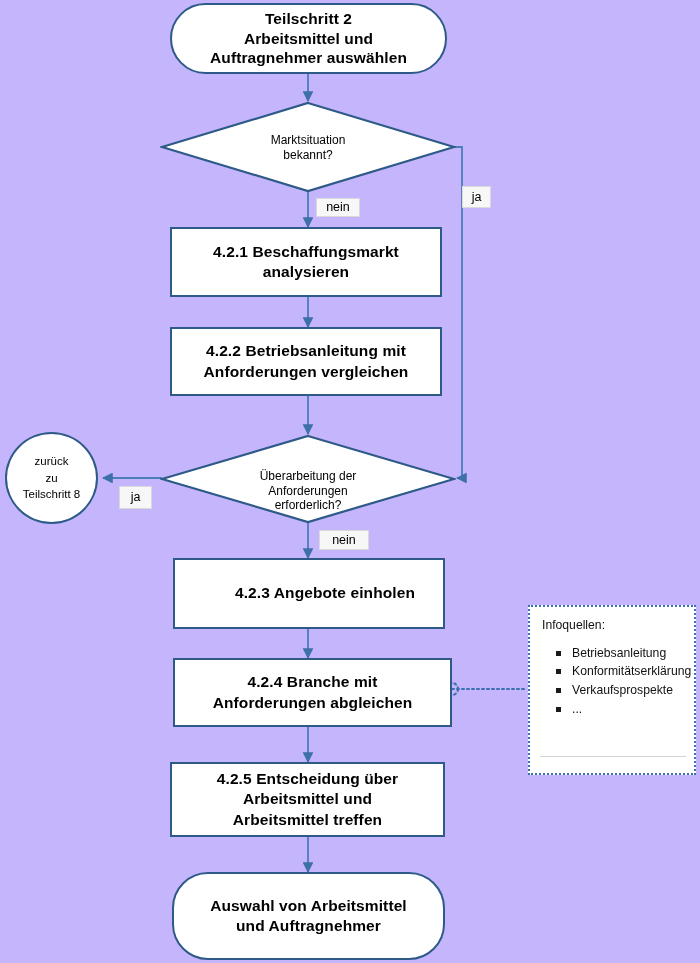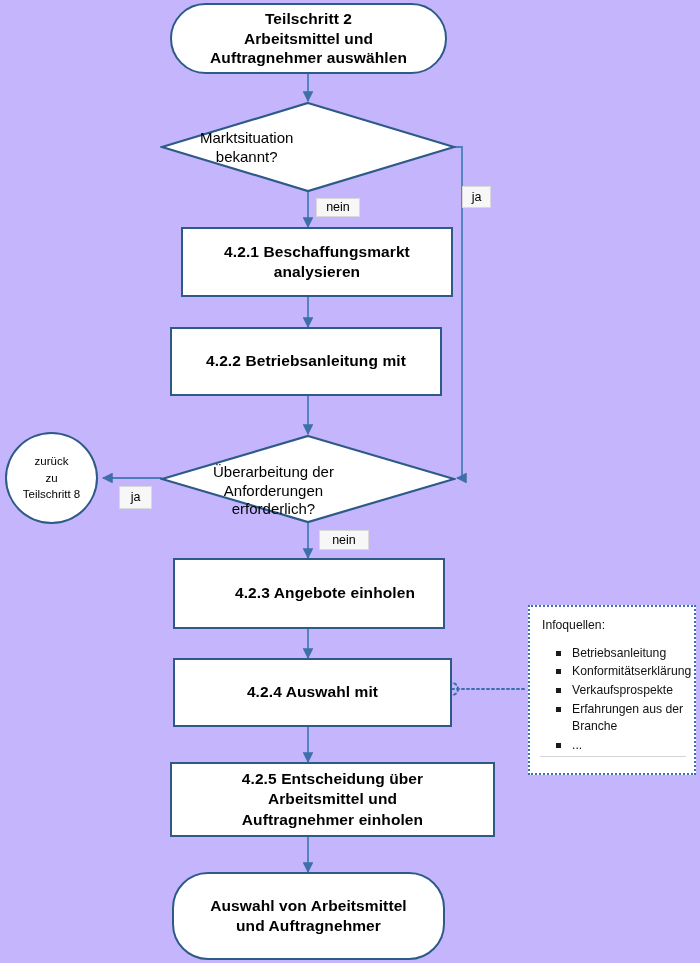--- a/index.html
+++ b/index.html
@@ -56,22 +56,23 @@
     border-radius: 50%;
     font-weight: normal;
     font-size: 11.5px;
     color: #000000;
     line-height: 1.45;
   }
   .decision-label {
     position: absolute;
     display: flex;
     align-items: center;
+    justify-content: center;
     text-align: center;
-    font-size: 15px;
+    font-size: 12px;
     color: #000000;
     line-height: 1.24;
     pointer-events: none;
   }
   .edge-label {
     position: absolute;
     box-sizing: border-box;
     background: #f7f7f7;
     border: 1px solid #d9d9d9;
     font-size: 12.5px;
@@ -182,30 +183,31 @@
     <div>
       <div>Marktsituation</div>
       <div>bekannt?</div>
     </div>
   </div>
 
   <div class="edge-label" style="left:316px; top:198px; width:44px; height:19px;">nein</div>
 
   <div class="edge-label" style="left:462px; top:186px; width:29px; height:22px;">ja</div>
 
-  <div class="node process" style="left:170px; top:227px; width:272px; height:70px;margin-left:11px;">
+  <div class="node process" style="left:170px; top:227px; width:272px; height:70px;">
     <div>
       <div>4.2.1 Beschaffungsmarkt</div>
       <div>analysieren</div>
     </div>
   </div>
 
   <div class="node process" style="left:170px; top:327px; width:272px; height:69px;">
     <div>
       <div>4.2.2 Betriebsanleitung mit</div>
+      <div>Anforderungen vergleichen</div>
     </div>
   </div>
 
   <svg style="position:absolute; left:160px; top:434px;" width="296" height="90" viewBox="0 0 296 90" xmlns="http://www.w3.org/2000/svg">
     <polygon points="148,2 294,45 148,88 2,45" fill="#ffffff" stroke="#2E5A88" stroke-width="2.2"></polygon>
   </svg>
   <div class="decision-label" style="left:213px; top:461px; width:190px; height:60px;">
     <div>
       <div>Überarbeitung der</div>
       <div>Anforderungen</div>
@@ -226,44 +228,44 @@
   <div class="edge-label" style="left:319px; top:530px; width:50px; height:20px;">nein</div>
 
   <div class="node process" style="left:173px; top:558px; width:272px; height:71px;padding-left:32px;">
     <div>
       <div>4.2.3 Angebote einholen</div>
     </div>
   </div>
 
   <div class="node process" style="left:173px; top:658px; width:279px; height:69px;">
     <div>
-      <div>4.2.4  Auswahl mit</div>
-    </div>
-  </div>
-
-  <div class="node process" style="left:170px; top:762px; width:325px; height:75px;">
+      <div>4.2.4  Branche mit</div>
+      <div>Anforderungen abgleichen</div>
+    </div>
+  </div>
+
+  <div class="node process" style="left:170px; top:762px; width:275px; height:75px;">
     <div>
       <div>4.2.5 Entscheidung über</div>
       <div>Arbeitsmittel und</div>
-      <div>Auftragnehmer einholen</div>
+      <div>Arbeitsmittel treffen</div>
     </div>
   </div>
 
   <div class="node terminator" style="left:172px; top:872px; width:273px; height:88px;">
     <div>
       <div>Auswahl von Arbeitsmittel</div>
       <div>und Auftragnehmer</div>
     </div>
   </div>
 
   <div class="infobox" style="left:528px; top:605px; width:168px; height:170px;">
     <div class="infobox-title">Infoquellen:</div>
     <ul>
       <li>Betriebsanleitung</li>
       <li>Konformitätserklärung</li>
       <li>Verkaufsprospekte</li>
-      <li>Erfahrungen aus der Branche</li>
       <li>...</li>
     </ul>
     <div class="infobox-rule"></div>
   </div>
 
 </div>
 
 </body></html>

